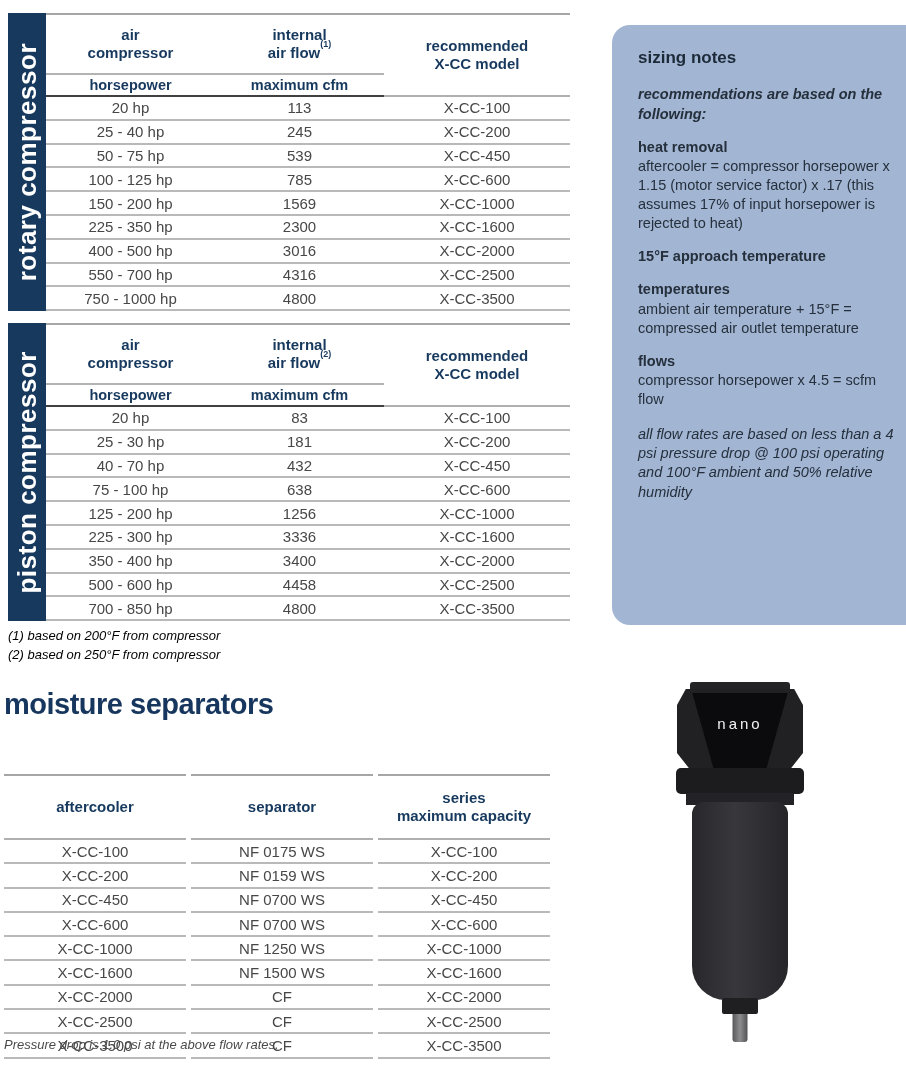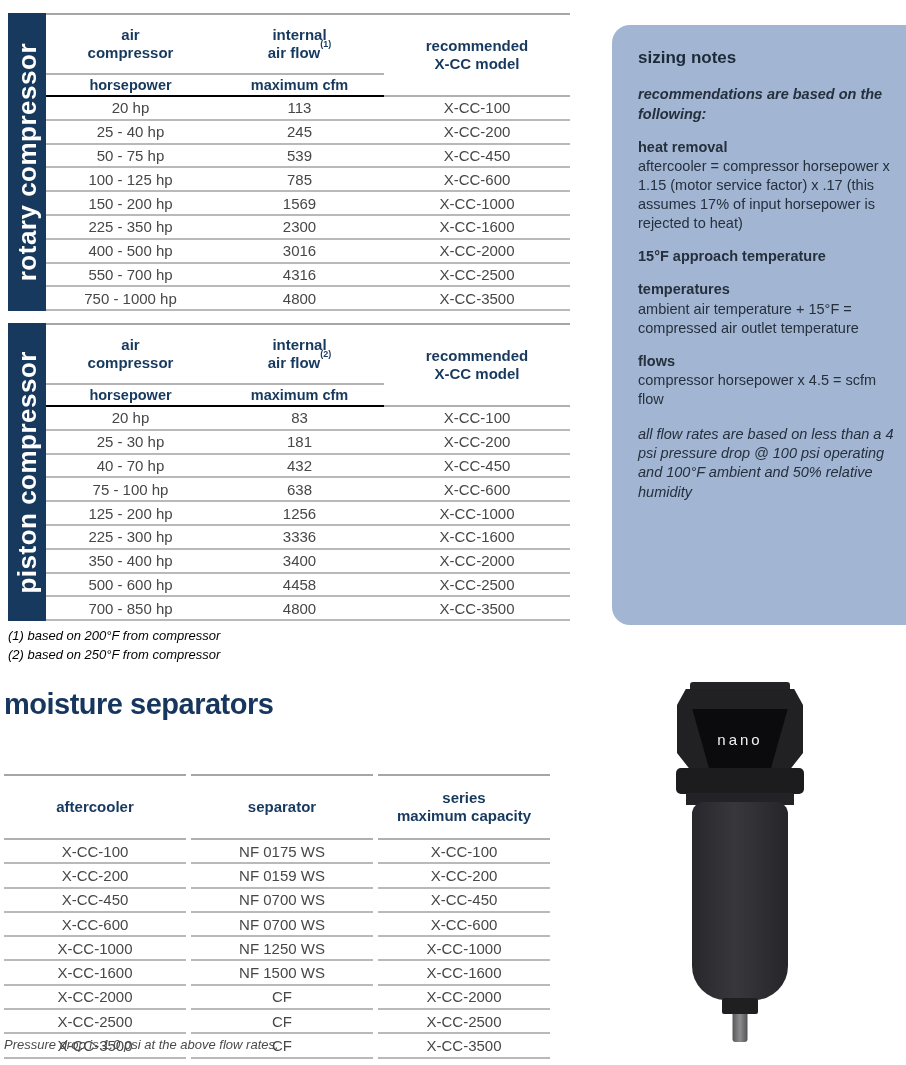--- a/index.html
+++ b/index.html
@@ -28,21 +28,21 @@
     grid-template-columns: 169px 169px 186px;
     grid-template-rows: 62px 22px;
     grid-auto-rows: 23.8px;
   }
   .th, .sub, .tcell { display: flex; align-items: center; justify-content: center; text-align: center; }
   .th { font-weight: bold; color: #17395e; font-size: 15px; line-height: 1.2; border-top: 2px solid #a6a6a6; }
   .th.h1 { grid-row: 1; grid-column: 1; border-bottom: 2px solid #b3b3b3; }
   .th.h2 { grid-row: 1; grid-column: 2; border-bottom: 2px solid #b3b3b3; }
   .th.h3 { grid-row: 1 / 3; grid-column: 3; border-bottom: 2px solid #b0b0b0; }
   .fnsup { font-size: 9px; vertical-align: super; position: relative; top: -5px; font-weight: bold; }
-  .sub { font-weight: bold; color: #17395e; font-size: 14.5px; border-bottom: 2px solid #000000; }
+  .sub { font-weight: bold; color: #17395e; font-size: 14.5px; border-bottom: 2px solid #404040; }
   .sub.s1 { grid-row: 2; grid-column: 1; }
   .sub.s2 { grid-row: 2; grid-column: 2; }
   .trow { display: contents; }
   .tcell { font-size: 15px; color: #474747; border-bottom: 2px solid #b9b9b9; }
 
   
   .footnotes { position: absolute; left: 8px; top: 627px; font-style: italic; font-size: 13px; color: #000000; line-height: 1.45; }
 
   
   .moist-title {
@@ -77,21 +77,21 @@
 
   
   .product { position: absolute; left: 660px; top: 680px; width: 160px; height: 368px; }
   .product > div { position: absolute; left: 50%; transform: translateX(-50%); }
   .p-cap { top: 2px; width: 100px; height: 12px; background: #242427; border-radius: 3px 3px 0 0; }
   .p-head {
     top: 9px; width: 126px; height: 80px; background: #212124;
     clip-path: polygon(0 20%, 7% 0, 93% 0, 100% 20%, 100% 80%, 90% 100%, 10% 100%, 0 80%);
   }
   .p-face {
-    top: 29px; width: 106px; height: 94px; background: #0b0b0d;
+    top: 13px; width: 106px; height: 94px; background: #0b0b0d;
     clip-path: polygon(5% 0, 95% 0, 70% 100%, 30% 100%);
     display: flex; justify-content: center;
   }
   .p-logo { color: #f2f2f2; font-size: 15px; letter-spacing: 3px; margin-top: 22px; font-weight: normal; }
   .p-collar { top: 88px; width: 128px; height: 26px; background: #1c1c1f; border-radius: 5px; }
   .p-neck { top: 113px; width: 108px; height: 12px; background: #232327; }
   .p-body {
     top: 122px; width: 96px; height: 198px;
     background: linear-gradient(90deg, #28282c 0%, #37373c 45%, #26262a 100%);
     border-radius: 12px 12px 34px 34px;

